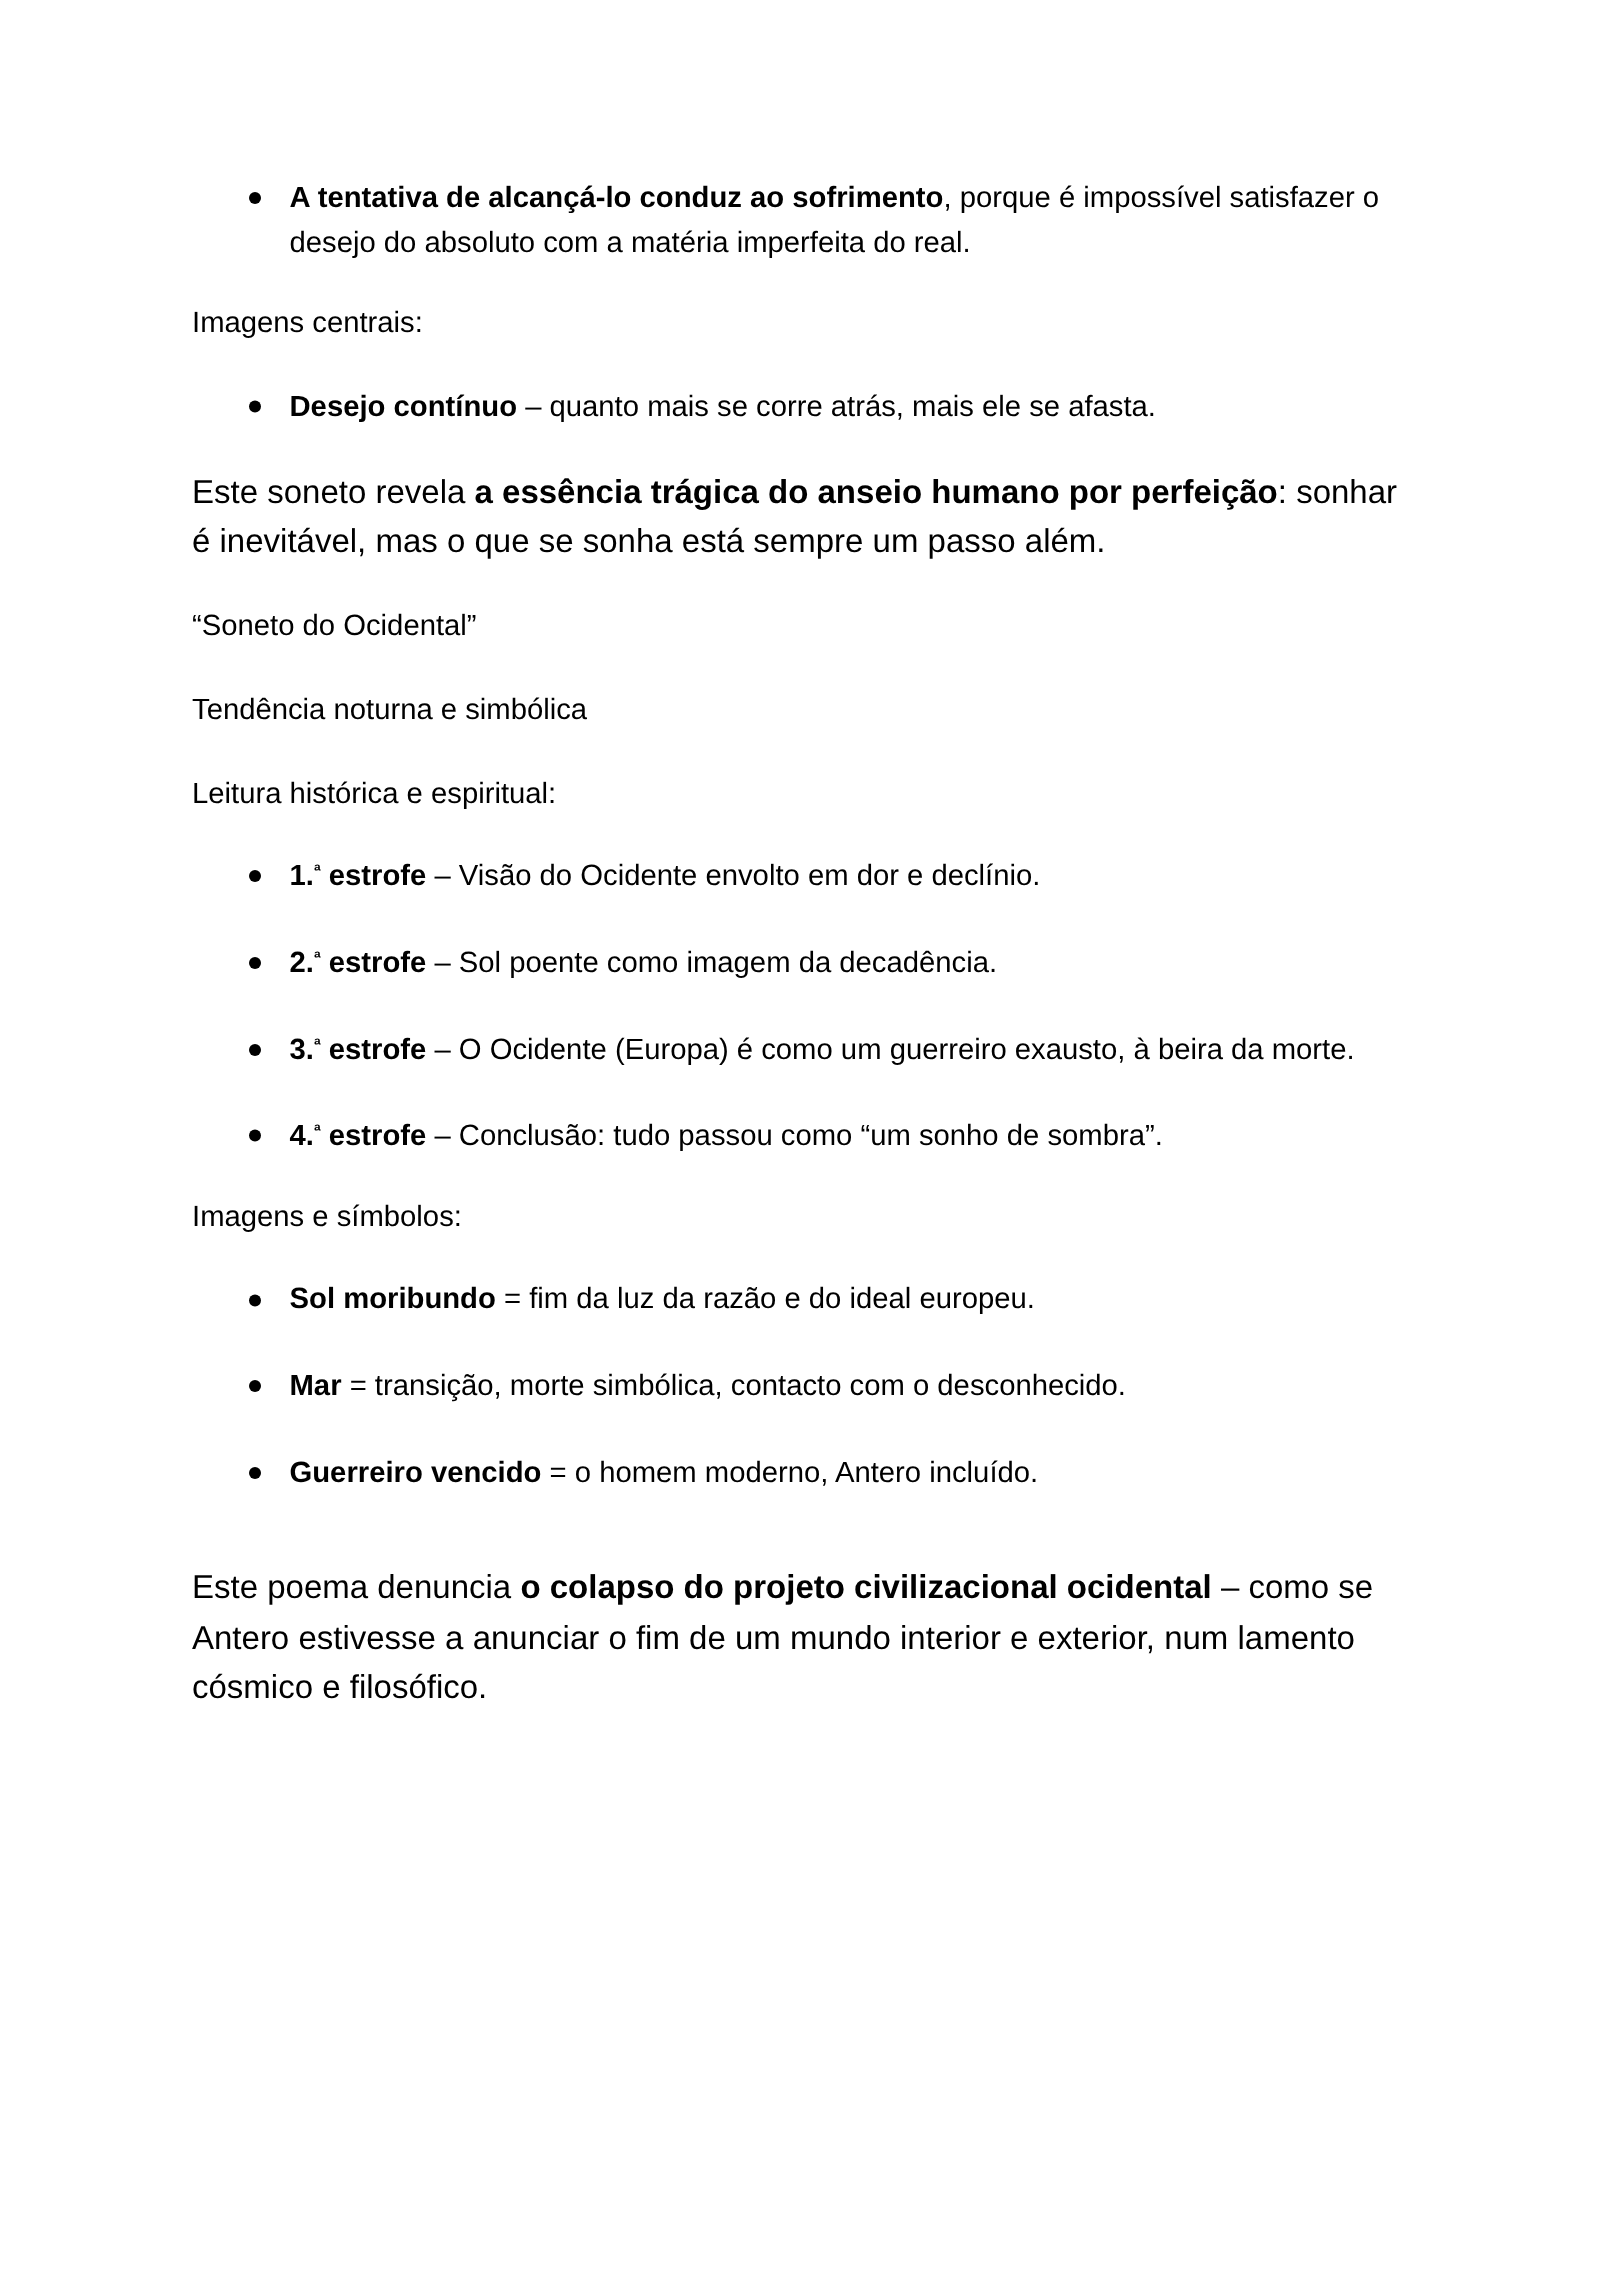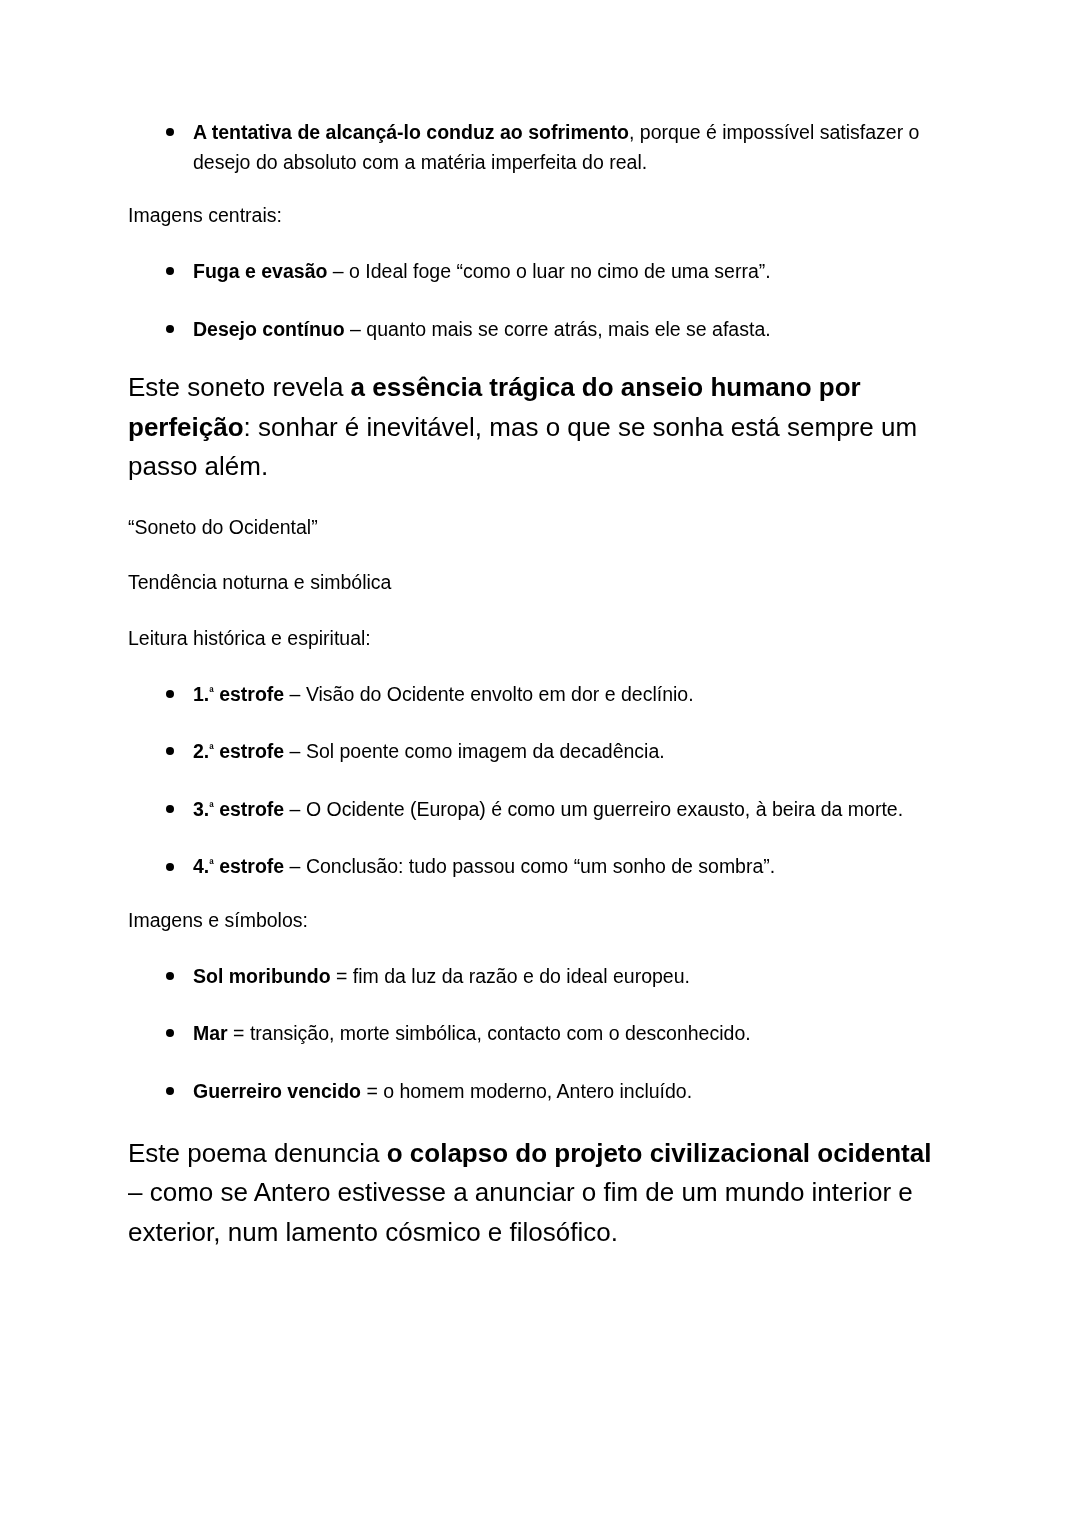--- a/index.html
+++ b/index.html
@@ -23,21 +23,21 @@
     box-sizing: border-box;
     padding: 118px 150px 0 128px;
     overflow: hidden;
   }
   .doc-body {
     width: 812px;
   }
 
   
   .para {
-    font-size: 26px;
+    font-size: 22px;
     line-height: 1.52;
     margin: 0 0 26px 0;
     text-align: left;
   }
   .heading {
     font-size: 19.5px;
     line-height: 1.52;
     font-weight: normal;
     margin: 0 0 26px 0;
   }
@@ -61,21 +61,21 @@
   .blist li .bullet {
     position: absolute;
     left: 38px;
     top: 0.52em;
     width: 8px;
     height: 8px;
     border-radius: 50%;
     background: #000000;
   }
   .blist.after-list {
-    margin-bottom: 27px;
+    margin-bottom: 44px;
   }
 
   b, strong { font-weight: bold; }
 
   sup.ord {
     font-size: 0.62em;
     vertical-align: 0.42em;
     line-height: 0;
   }
 </style>
@@ -88,24 +88,20 @@
     <ul class="blist">
       <li>
         <span class="bullet"></span>
         <b>A tentativa de alcançá-lo conduz ao sofrimento</b><span>, porque é impossível satisfazer o desejo do absoluto com a matéria imperfeita do real.</span>
       </li>
     </ul>
 
     <p class="heading">Imagens centrais:</p>
 
     <ul class="blist">
-      <li>
-        <span class="bullet"></span>
-        <b>Fuga e evasão</b><span> – o Ideal foge “como o luar no cimo de uma serra”.</span>
-      </li>
       <li>
         <span class="bullet"></span>
         <b>Desejo contínuo</b><span> – quanto mais se corre atrás, mais ele se afasta.</span>
       </li>
     </ul>
 
     <p class="para">
       <span>Este soneto revela </span><b>a essência trágica do anseio humano por perfeição</b><span>: sonhar é inevitável, mas o que se sonha está sempre um passo além.</span>
     </p>
 

